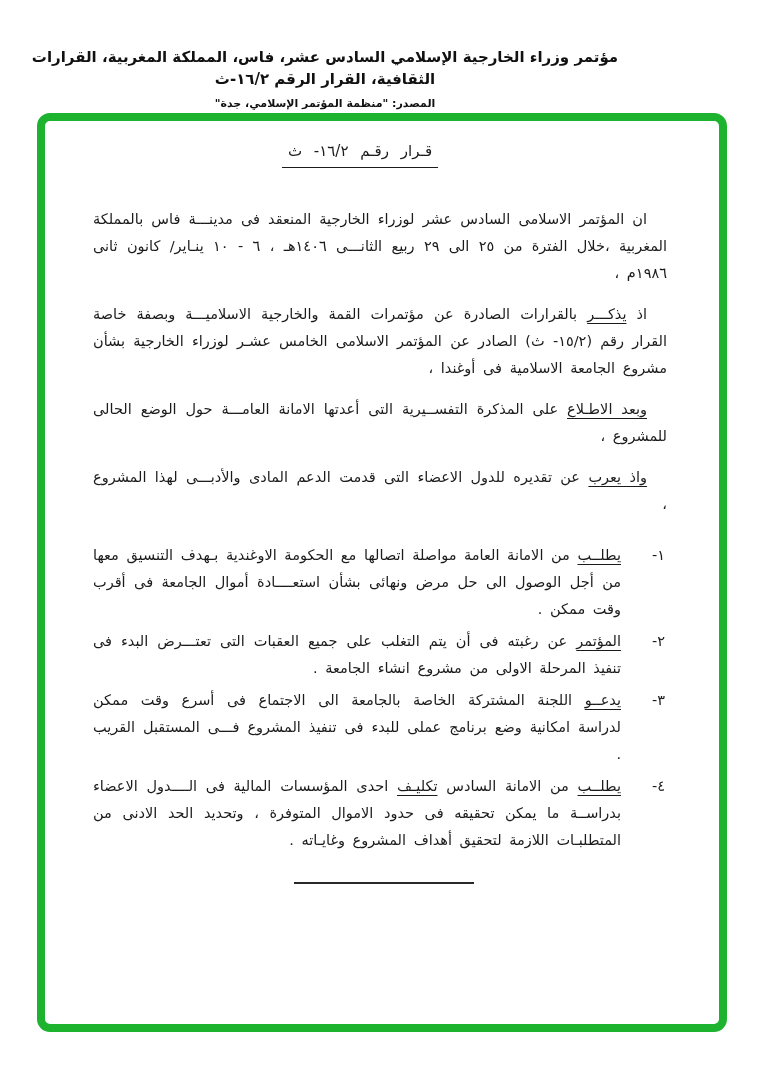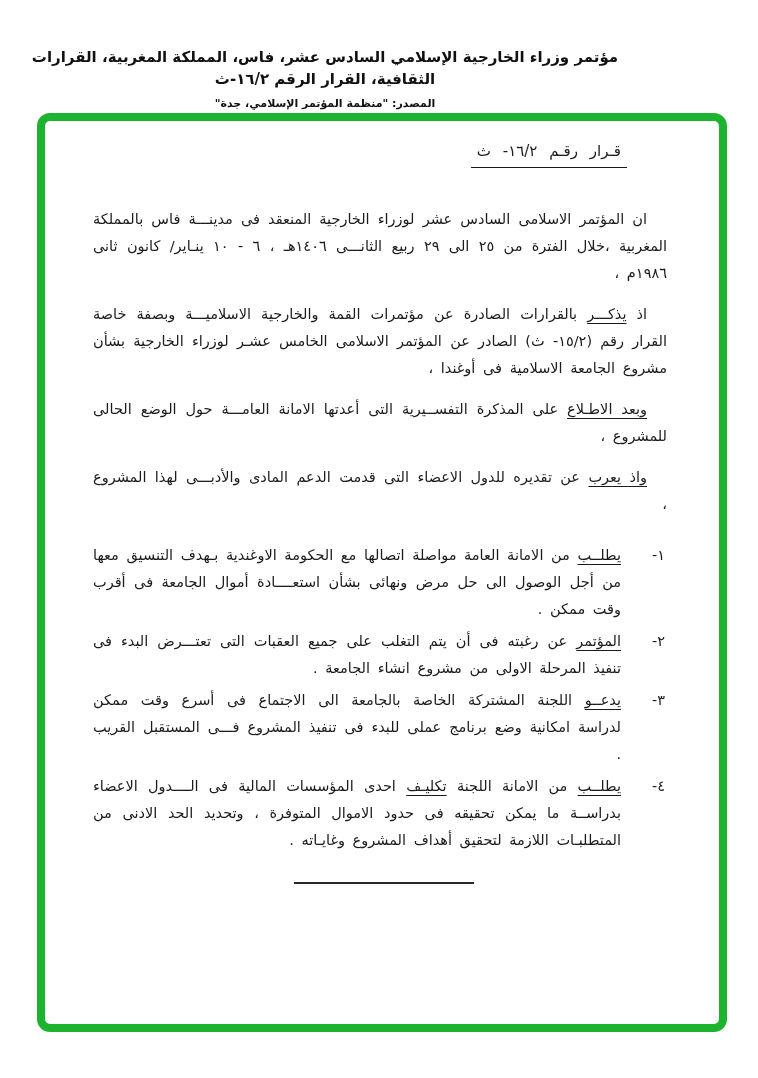--- a/index.html
+++ b/index.html
@@ -20,21 +20,21 @@
   .frame{
     position:absolute;left:37px;top:113px;width:690px;height:919px;
     border:8px solid #1db32f;border-radius:13px;box-sizing:border-box;
     background:#fff;
   }
   .content{
     position:absolute;top:0;left:0;right:0;bottom:0;
     padding:20px 52px 0 48px;box-sizing:border-box;
   }
   .doc-title{
-    margin:0 40px 38px 0;
+    text-align:center;margin:0 40px 38px 0;
   }
   .doc-title .t-line{
     display:inline-block;font-size:15px;line-height:20px;
     border-bottom:1.5px solid #1b1b1b;padding:0 6px 6px 6px;
     word-spacing:7px;letter-spacing:1px;white-space:nowrap;
   }
   .doc-title .t2{margin-top:2px;}
   p.par{
     font-size:14.5px;line-height:27px;text-align:justify;
     margin:0 0 14px 0;text-indent:20px;word-spacing:3px;
@@ -76,18 +76,18 @@
 
 
     <p class="par p5"><span></span><span class="u">واذ يعرب</span><span> عن تقديره للدول الاعضاء التى قدمت الدعم المادى والأدبـــى لهذا المشروع ،</span></p>
 
     <div class="list-item"><span class="num">١-</span><span class="u">يطلــب</span><span></span><span class="u"></span><span> من الامانة العامة مواصلة اتصالها مع الحكومة الاوغندية بـهدف التنسيق معها من أجل الوصول الى حل مرض ونهائى بشأن استعــــادة أموال الجامعة  فى أقرب وقت ممكن .</span></div>
 
     <div class="list-item"><span class="num">٢-</span><span class="u">المؤتمر</span><span></span><span class="u"></span><span> عن رغبته فى أن يتم التغلب على جميع العقبات التى تعتـــرض البدء فى تنفيذ المرحلة الاولى من مشروع انشاء الجامعة .</span></div>
 
     <div class="list-item"><span class="num">٣-</span><span class="u">يدعــو</span><span></span><span class="u"></span><span> اللجنة المشتركة الخاصة بالجامعة الى الاجتماع فى أسرع وقت ممكن لدراسة امكانية وضع برنامج عملى للبدء فى تنفيذ المشروع فـــى المستقبل القريب .</span></div>
 
-    <div class="list-item"><span class="num">٤-</span><span class="u">يطلــب</span><span> من الامانة اللجنة </span><span class="u">تكليـف</span><span> احدى المؤسسات المالية فى الــــدول الاعضاء بدراســة ما يمكن تحقيقه فى حدود الاموال المتوفرة ، وتحديد الحد الادنى من المتطلبـات اللازمة لتحقيق أهداف المشروع وغايـاته .</span></div>
+    <div class="list-item"><span class="num">٤-</span><span class="u">يطلــب</span><span> من الامانة السادس </span><span class="u">تكليـف</span><span> احدى المؤسسات المالية فى الــــدول الاعضاء بدراســة ما يمكن تحقيقه فى حدود الاموال المتوفرة ، وتحديد الحد الادنى من المتطلبـات اللازمة لتحقيق أهداف المشروع وغايـاته .</span></div>
 
     <div class="bottom-rule"></div>
 
   </div>
 </div>
 
 </body></html>

